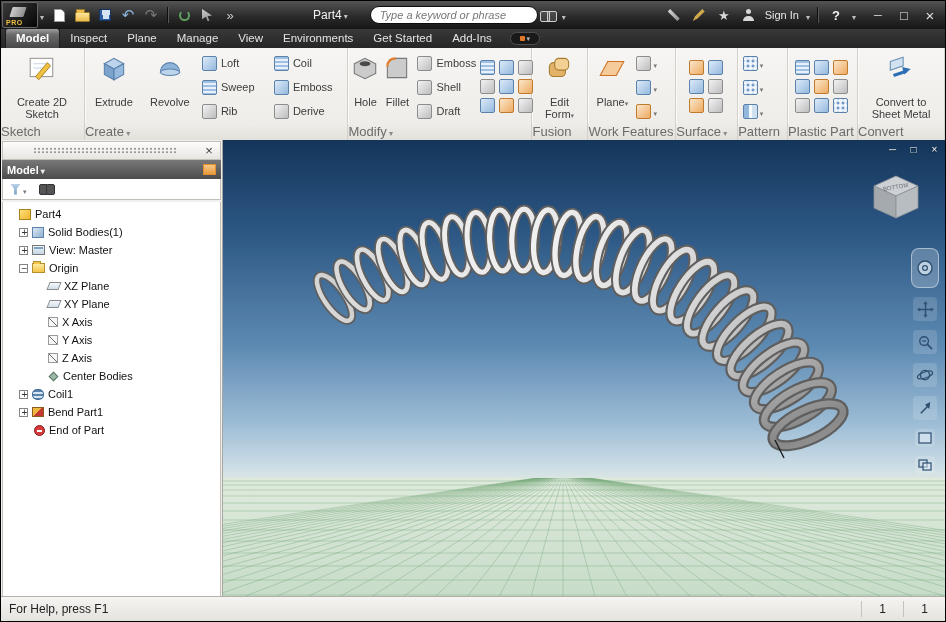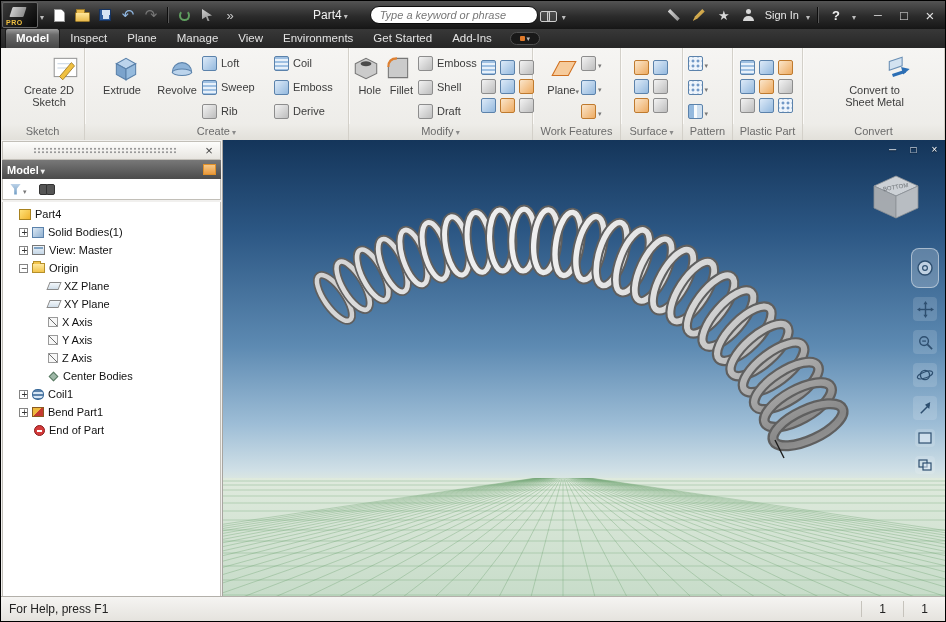--- a/index.html
+++ b/index.html
@@ -57,23 +57,23 @@
 .rtab{padding:0 10px;font-size:11.5px;line-height:19px;color:#e3e3e3;cursor:pointer}
 .rtab.active{background:linear-gradient(#9d9d9d,#6a6a6a 30%,#474747);color:#fff;font-weight:bold;border-radius:3px 3px 0 0;border:1px solid #1c1c1c;border-bottom:none}
 .tab-pill{align-self:center;margin-left:8px;width:30px;height:13px;border-radius:7px;background:#191919;border:1px solid #4f4f4f;display:flex;align-items:center;justify-content:center;gap:2px;cursor:pointer}
 .tab-pill i{width:5px;height:5px;background:#e07a2a;border-radius:1px}
 .tab-pill::after{content:"▾";font-size:7px;color:#bbb}
 
 
 .ribbon{position:absolute;left:0;top:47px;width:100%;height:92px;background:linear-gradient(#f6f5f3,#ecebe7);display:flex}
 .panel{height:100%;display:flex;flex-direction:column;border-right:1px solid #d3d0c9;box-shadow:1px 0 0 #fbfaf8}
 .panel-body{flex:1;display:flex;align-items:stretch;padding:2px 2px 0 2px;gap:2px}
-.panel-label{height:16px;font-size:11px;color:#6b6b6b;text-align:center;line-height:15px;background:linear-gradient(#eeede9,#e2e0da)}
+.panel-label{height:16px;font-size:13px;color:#6b6b6b;text-align:left;line-height:15px;background:linear-gradient(#eeede9,#e2e0da)}
 .panel-label.menu span::after{content:" ▾";font-size:8px;color:#8a8a8a}
-.bigbtn{display:flex;flex-direction:column;align-items:flex-end;padding-top:3px;gap:1px;border-radius:2px;cursor:pointer}
+.bigbtn{display:flex;flex-direction:column;align-items:center;padding-top:3px;gap:13px;border-radius:2px;cursor:pointer}
 .blabel{font-size:11px;color:#3c3c3c;text-align:center;line-height:12px}
 .bigbtn svg{width:30px;height:30px;flex:none}
 .smallcol{display:flex;flex-direction:column;justify-content:space-around;padding:1px 0}
 .smallbtn{display:flex;align-items:center;gap:4px;font-size:11px;color:#3c3c3c;height:20px;padding:0 3px;border-radius:2px;cursor:pointer}
 .sic{width:15px;height:15px;border:1px solid #5b82ab;border-radius:2px;background:linear-gradient(135deg,#ddeaf8,#94b9de);flex:none;display:inline-block}
 .sic.grey{border-color:#8d8d8d;background:linear-gradient(135deg,#f3f3f3,#bdbdbd)}
 .sic.orange{border-color:#bf7a2e;background:linear-gradient(135deg,#fbe6cb,#edab62)}
 .sic.dots{background-color:#eef4fb;background-image:radial-gradient(#4a7ab5 1.1px,transparent 1.3px);background-size:5px 5px;background-position:1.5px 1.5px}
 .sic.stripes{background:repeating-linear-gradient(180deg,#9fc0e2 0 2px,#e8f1fa 2px 4px)}
 .sic.mirror{background:linear-gradient(90deg,#94b9de 0 42%,#f7fafc 42% 58%,#cfe0f0 58%)}
@@ -322,20 +322,32 @@
           <span class="sic"></span>
           <span class="sic orange"></span>
           <span class="sic"></span>
           <span class="sic orange"></span>
           <span class="sic grey"></span>
         </div>
       </div>
       <div class="panel-label menu"><span>Modify</span></div>
     </div>
 
+    <div class="panel" style="width:56px">
+      <div class="panel-body">
+        <div class="bigbtn" style="width:50px">
+          <svg viewBox="0 0 28 28">
+              <rect x="5" y="9" width="15" height="13" rx="4" fill="#e2b269" stroke="#a67b2e"></rect>
+              <rect x="10" y="5" width="13" height="11" rx="4" fill="#f2d093" stroke="#a67b2e"></rect>
+            </svg>
+          <span class="blabel mini-caret">Edit Form</span>
+        </div>
+      </div>
+      <div class="panel-label"><span>Fusion</span></div>
+    </div>
 
     <div class="panel" style="width:88px">
       <div class="panel-body">
         <div class="bigbtn" style="width:44px">
           <svg viewBox="0 0 28 28">
               <polygon points="3,21 10,8 25,8 18,21" fill="#f6cb9c" stroke="#d07020"></polygon>
             </svg>
           <span class="blabel mini-caret">Plane</span>
         </div>
         <div class="smallcol" style="width:34px">

